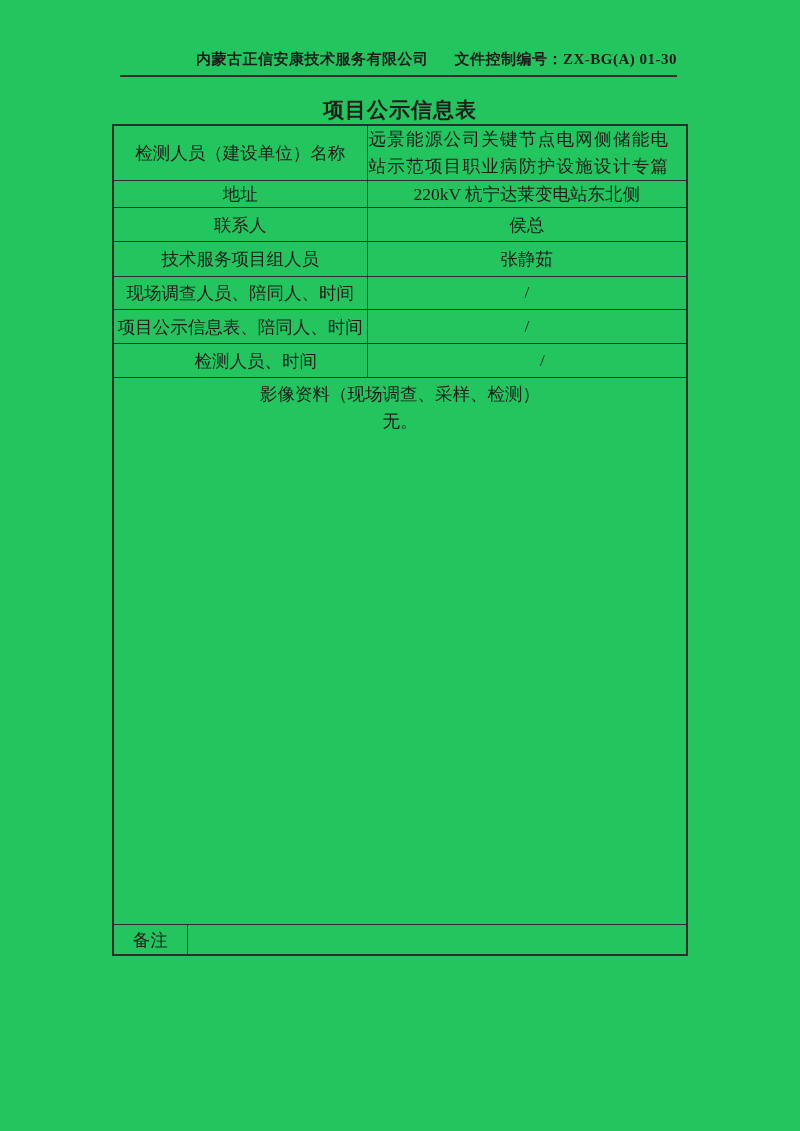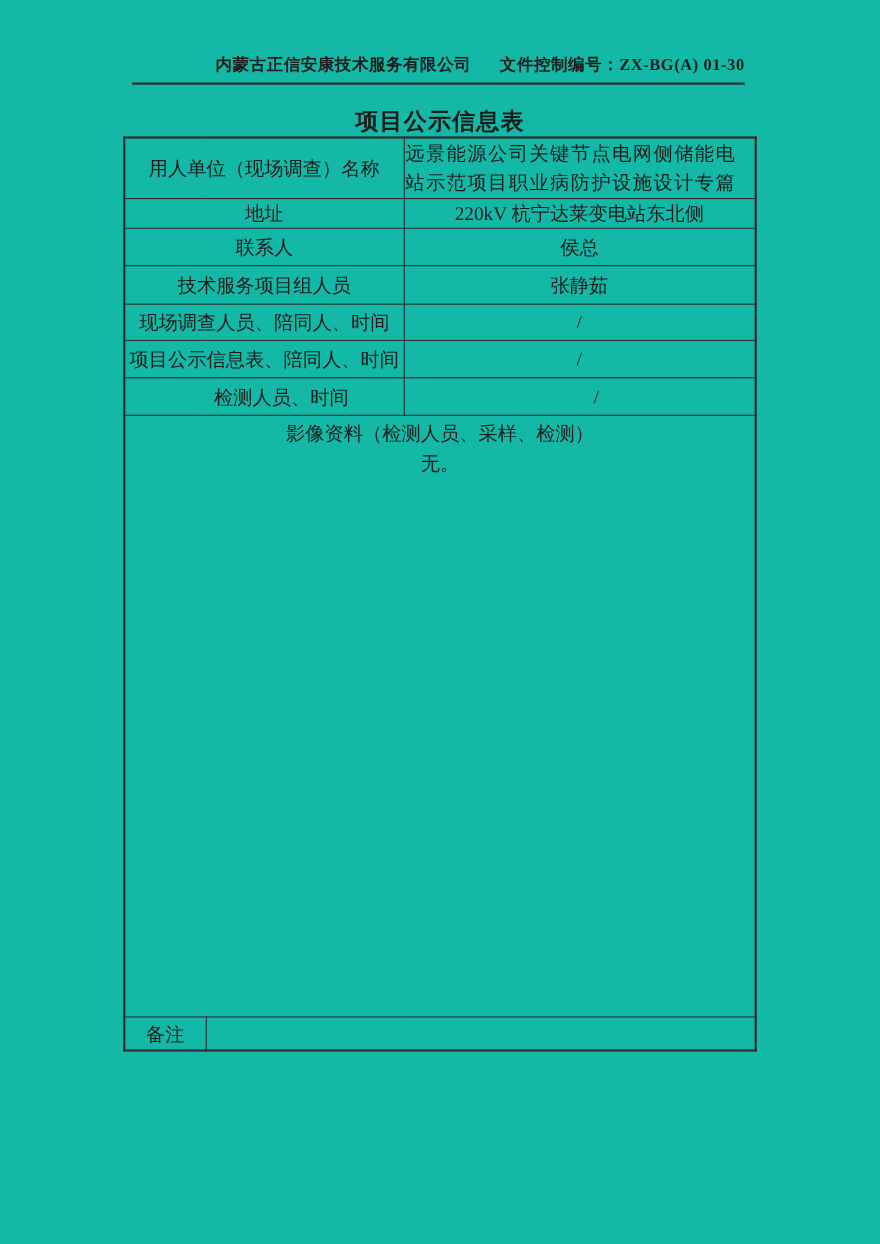--- a/index.html
+++ b/index.html
@@ -1,20 +1,20 @@
 <!DOCTYPE html>
 <html><head>
 <meta charset="utf-8">
 <style>
   html, body { margin: 0; padding: 0; background: #ffffff; }
   .page {
     position: relative;
     width: 800px;
     height: 1131px;
-    background: #14b8a6;
+    background: #22c55e;
     font-family: "Liberation Serif", "DejaVu Serif", serif;
     color: #1c1c1c;
     overflow: hidden;
   }
   .doc-header {
     position: absolute;
     left: 120px;
     top: 50px;
     width: 557px;
     text-align: right;
@@ -93,21 +93,21 @@
   <h1 class="doc-title">项目公示信息表</h1>
 
   <table class="info-table">
     <colgroup>
       <col class="c-a">
         <col class="c-b">
         <col class="c-c">
     </colgroup>
     <tbody>
       <tr class="r1">
-        <td colspan="2">用人单位（现场调查）名称</td>
+        <td colspan="2">检测人员（建设单位）名称</td>
         <td class="value-wrap">远景能源公司关键节点电网侧储能电站示范项目职业病防护设施设计专篇</td>
       </tr>
       <tr class="r2">
         <td colspan="2">地址</td>
         <td>220kV 杭宁达莱变电站东北侧</td>
       </tr>
       <tr class="r3">
         <td colspan="2">联系人</td>
         <td>侯总</td>
       </tr>
@@ -122,21 +122,21 @@
       <tr class="r6">
         <td colspan="2">项目公示信息表、陪同人、时间</td>
         <td class="slash">/</td>
       </tr>
       <tr class="r7">
         <td colspan="2">检测人员、时间</td>
         <td class="slash">/</td>
       </tr>
       <tr class="r8">
         <td colspan="3" class="media-cell">
-          <div>影像资料（检测人员、采样、检测）</div>
+          <div>影像资料（现场调查、采样、检测）</div>
           <div>无。</div>
         </td>
       </tr>
       <tr class="r9">
         <td>备注</td>
         <td colspan="2"></td>
       </tr>
     </tbody>
   </table>
 

